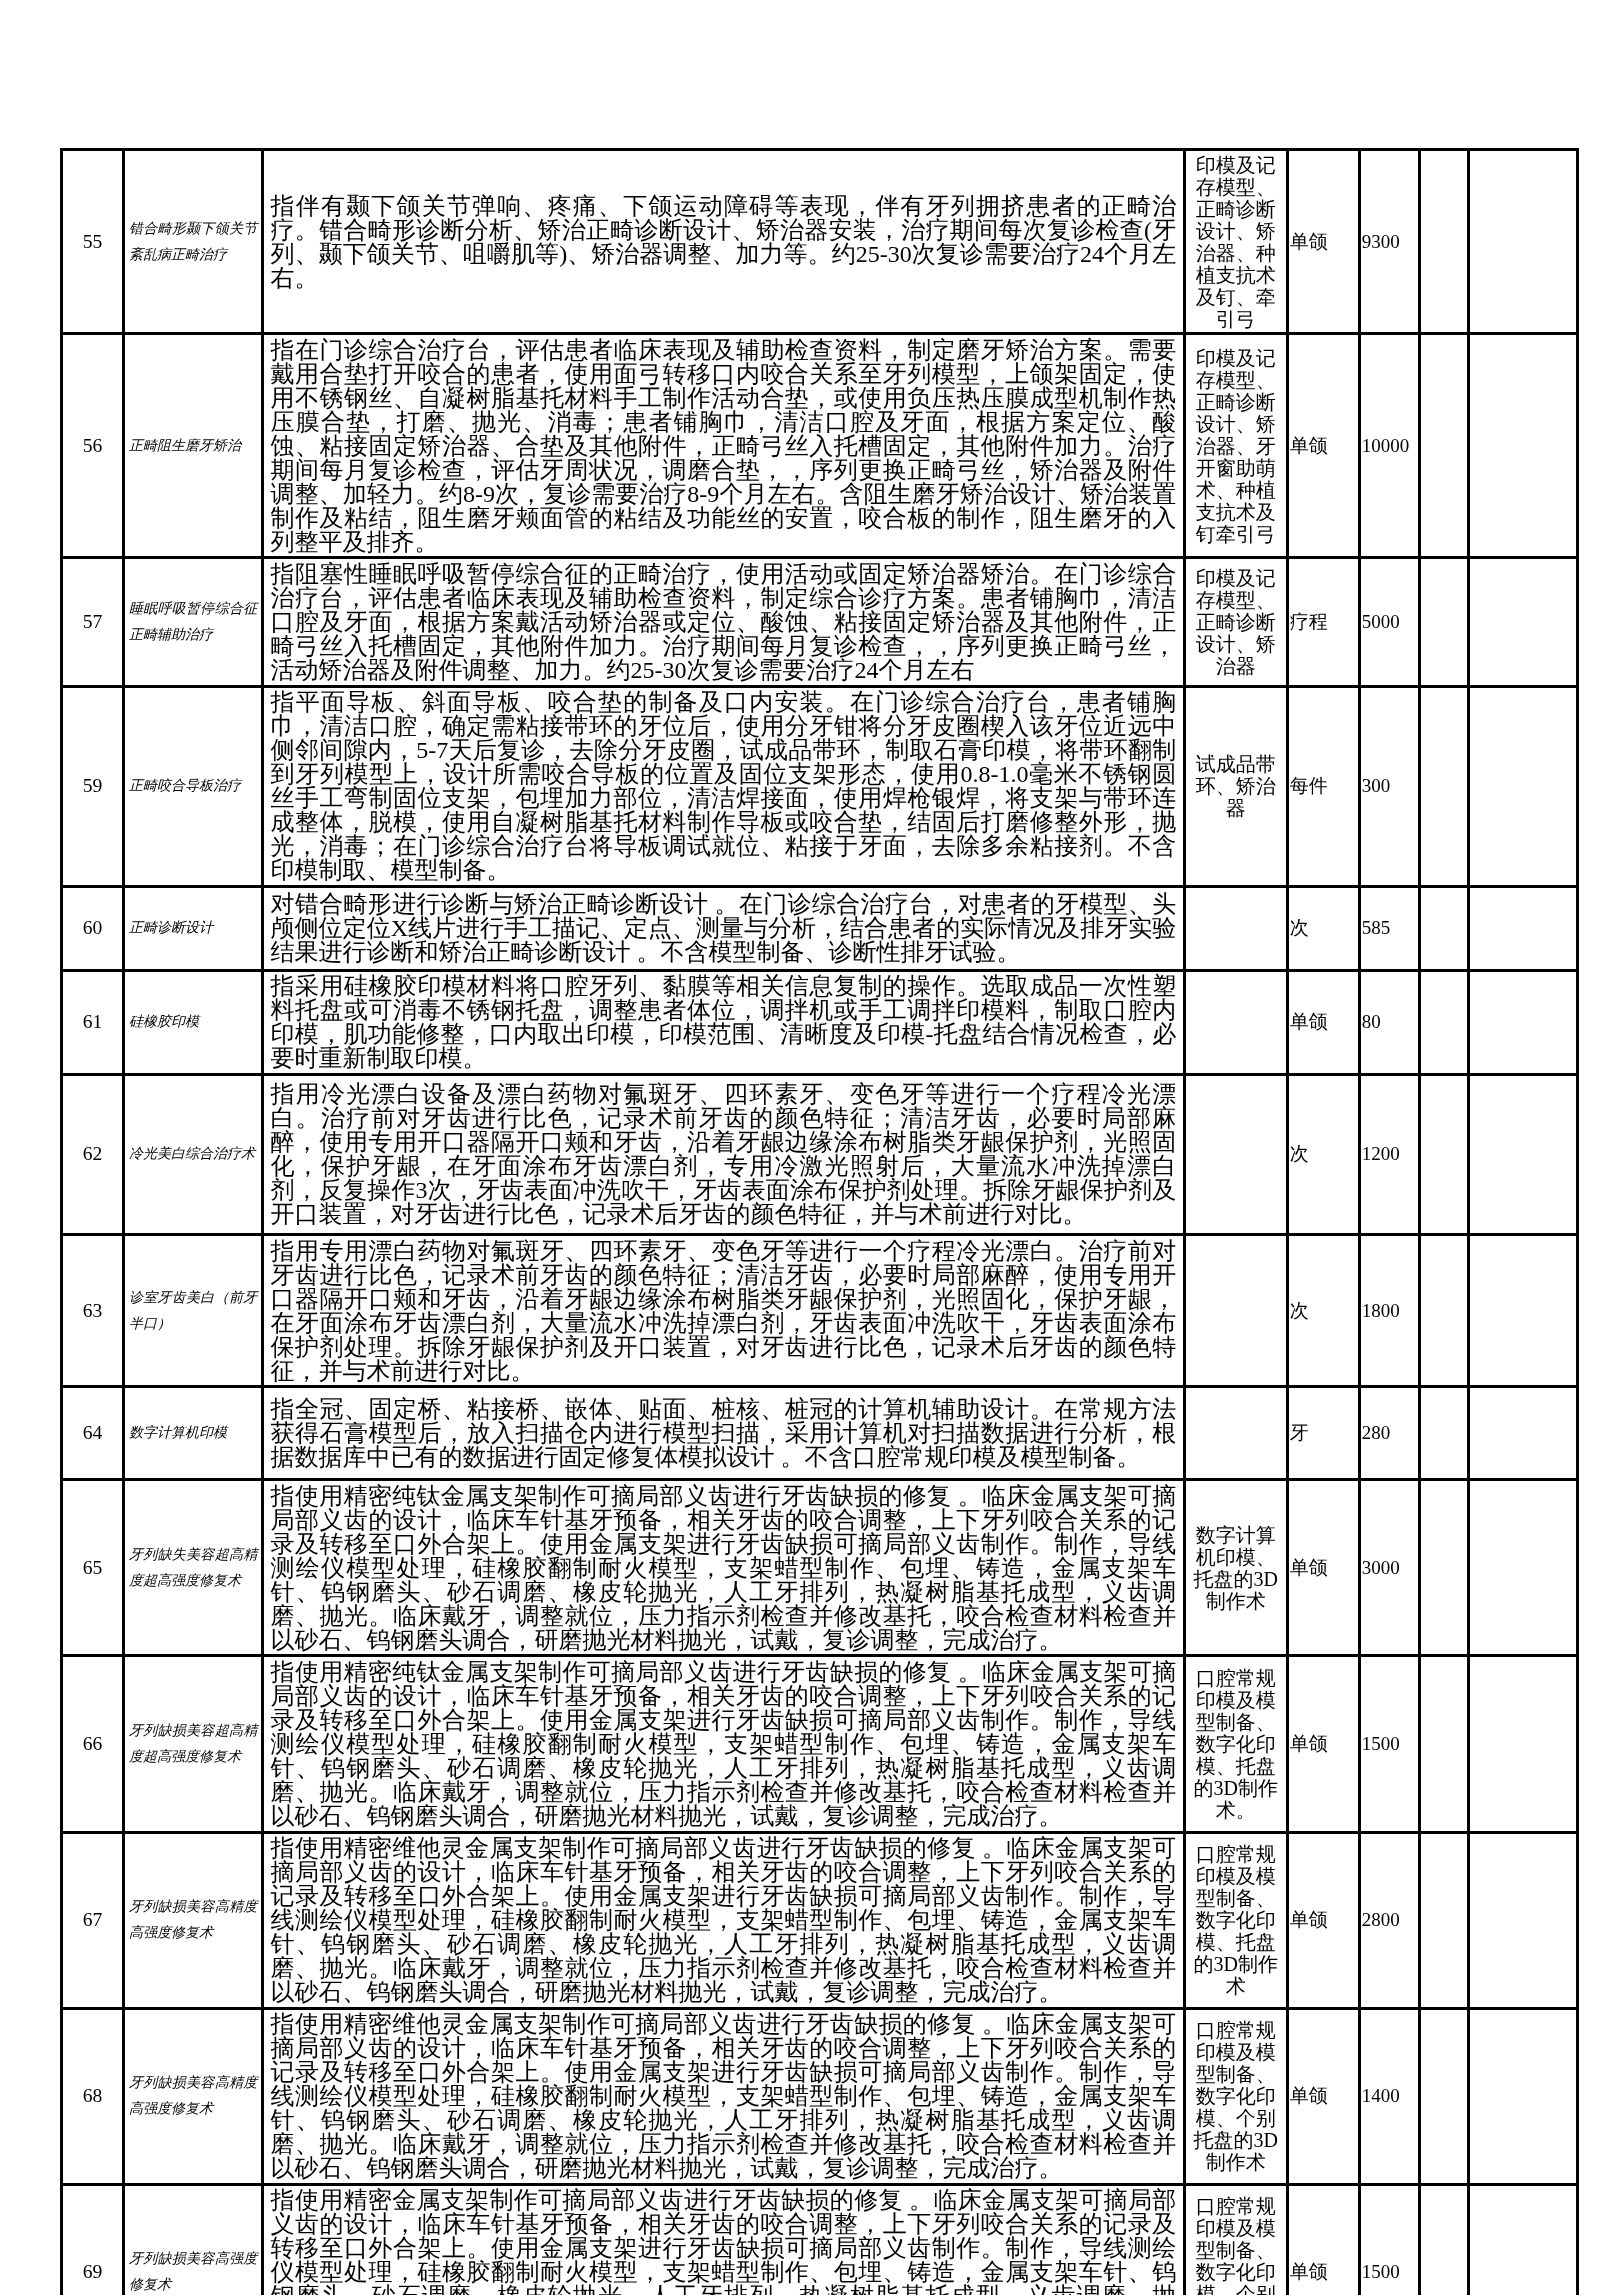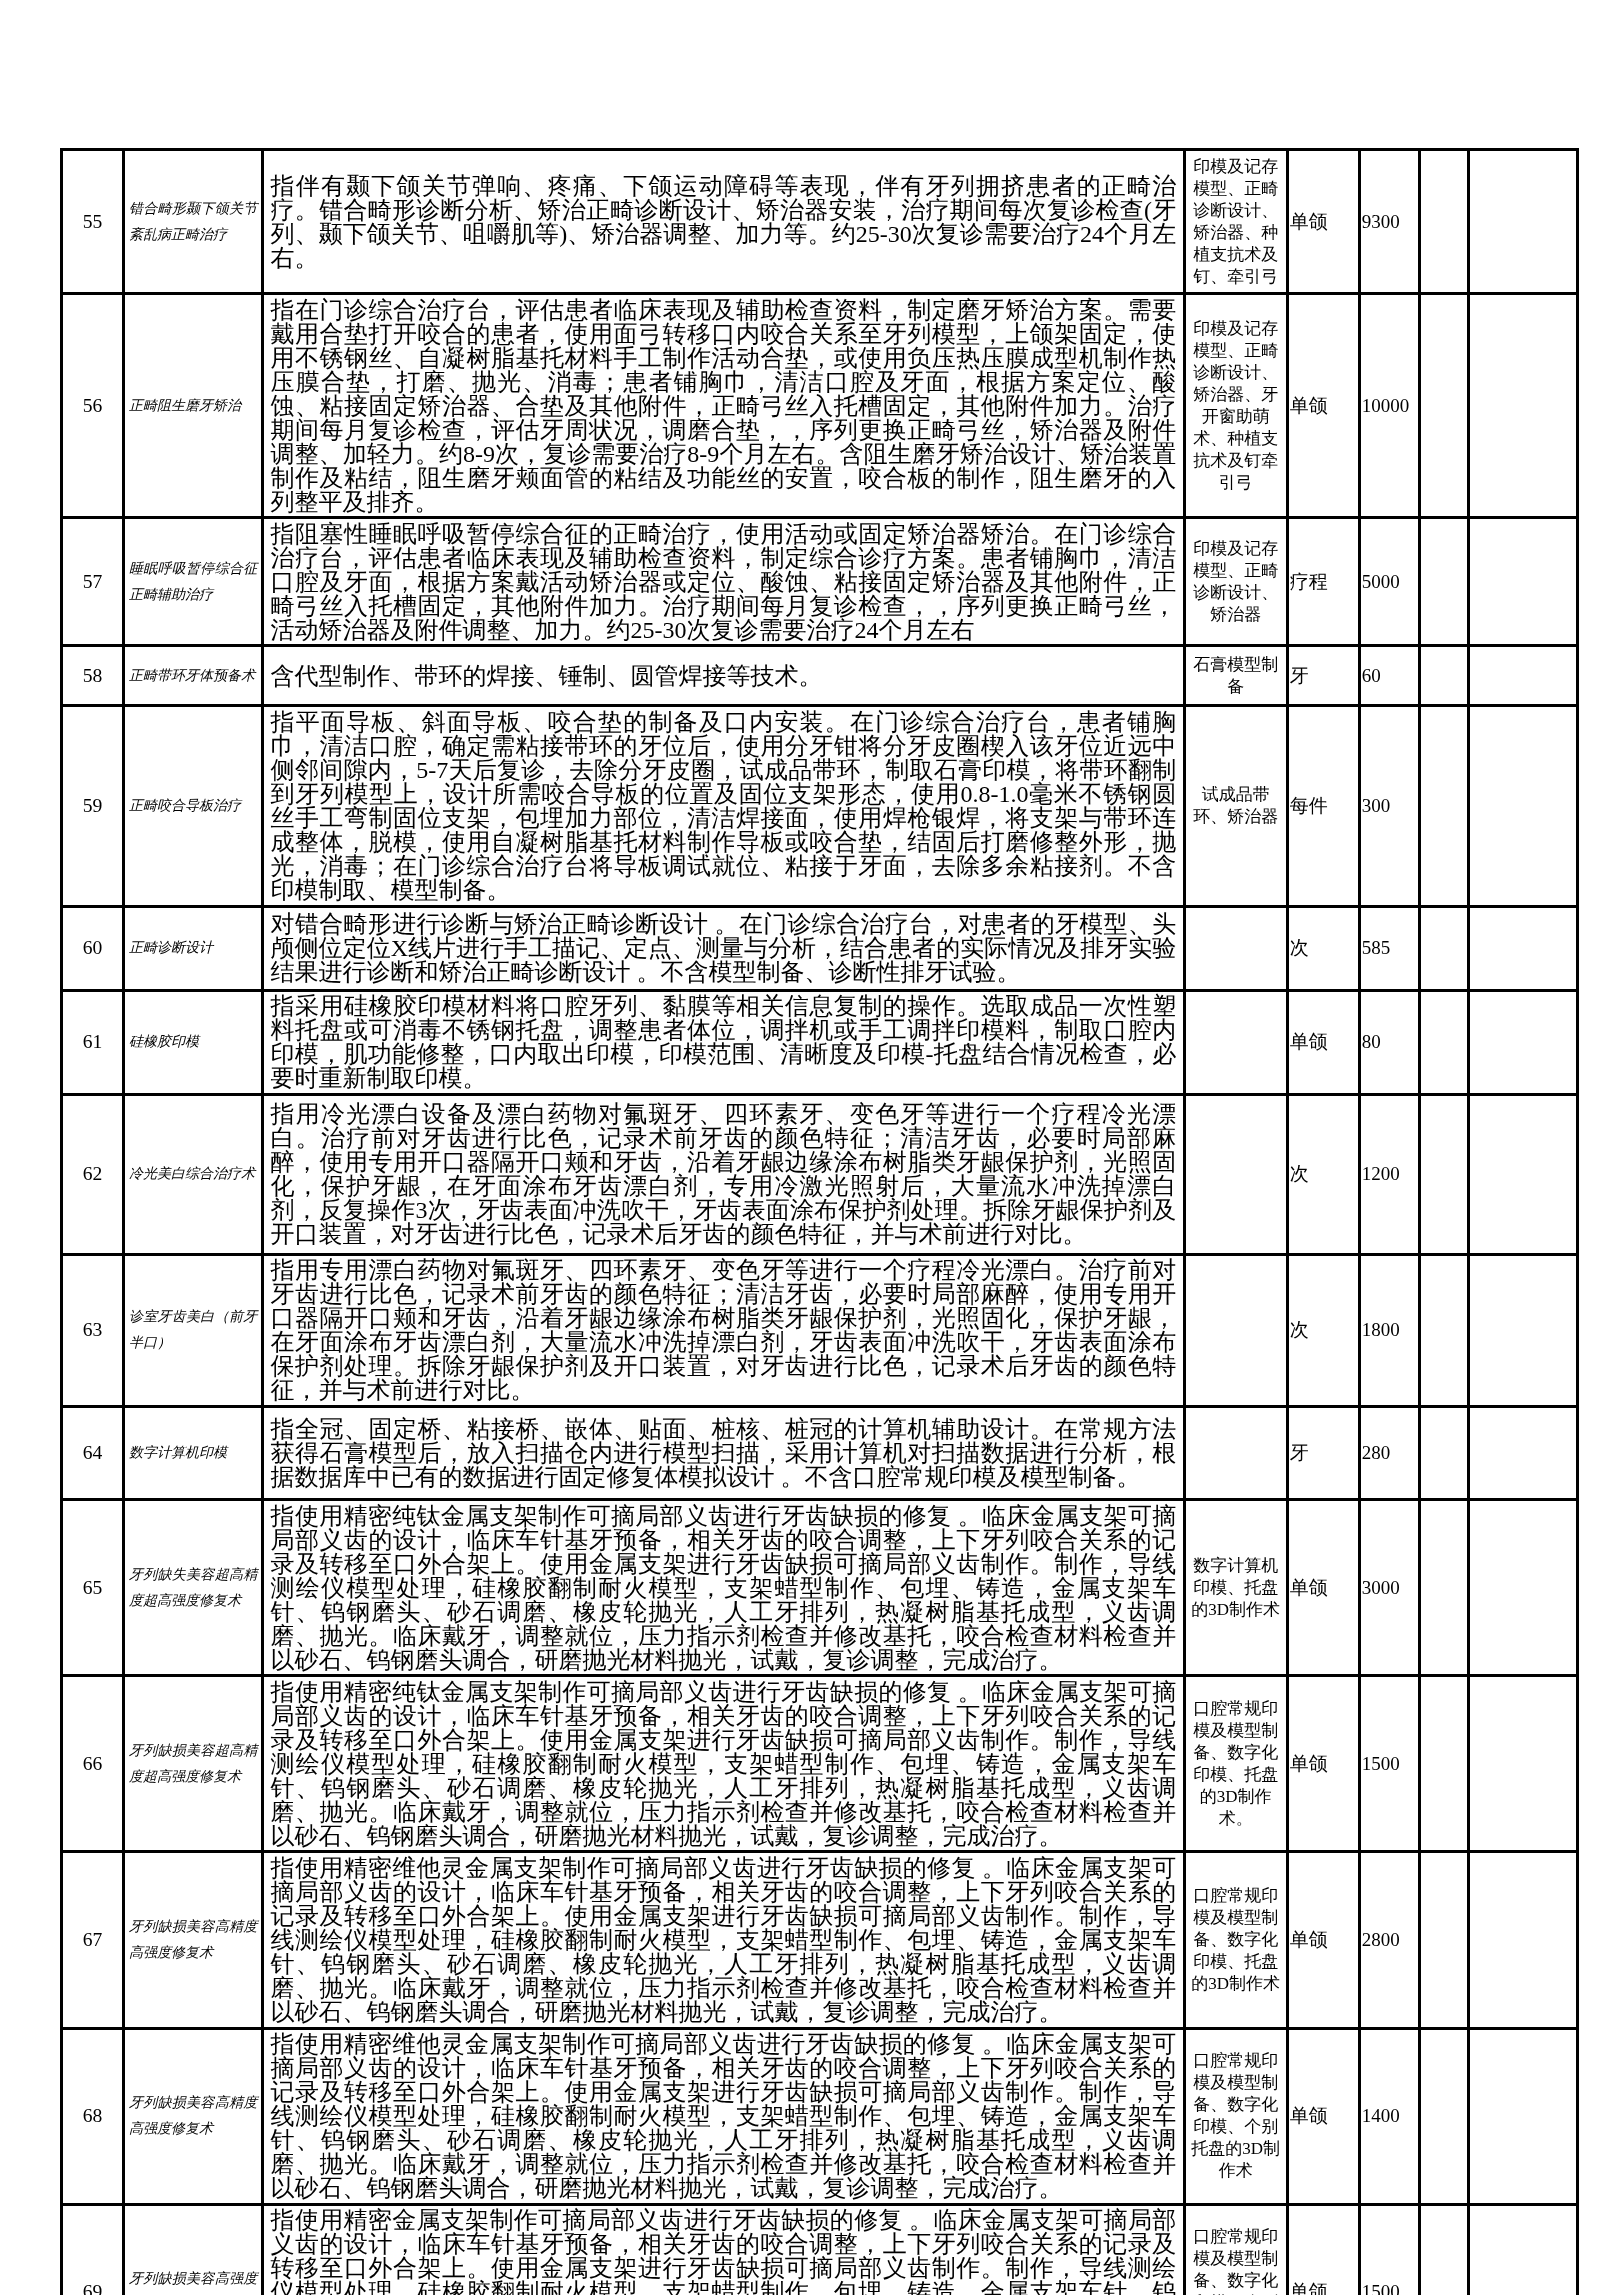--- a/index.html
+++ b/index.html
@@ -42,21 +42,21 @@
     text-align:justify;
     font-style:italic;
   }
   td.c-desc{
     font-size:24px;
     line-height:24px;
     padding:2.6px 6.5px;
     text-align:justify;
   }
   td.c-exc{
-    font-size:17px;
+    font-size:20px;
     line-height:22px;
     padding:2.6px 2.6px;
     text-align:center;
   }
   td.c-unit, td.c-price{
     text-align:left;
     font-size:19px;
   }
   td.c-e1, td.c-e2{}
 </style>
@@ -99,30 +99,20 @@
         <tr style="height: 128px;">
           <td class="c-no">57</td>
           <td class="c-name">睡眠呼吸暂停综合征正畸辅助治疗</td>
           <td class="c-desc">指阻塞性睡眠呼吸暂停综合征的正畸治疗，使用活动或固定矫治器矫治。在门诊综合治疗台，评估患者临床表现及辅助检查资料，制定综合诊疗方案。患者铺胸巾，清洁口腔及牙面，根据方案戴活动矫治器或定位、酸蚀、粘接固定矫治器及其他附件，正畸弓丝入托槽固定，其他附件加力。治疗期间每月复诊检查，，序列更换正畸弓丝，活动矫治器及附件调整、加力。约25-30次复诊需要治疗24个月左右</td>
           <td class="c-exc">印模及记存模型、正畸诊断设计、矫治器</td>
           <td class="c-unit">疗程</td>
           <td class="c-price">5000</td>
           <td class="c-e1"></td>
           <td class="c-e2"></td>
         </tr>
-        <tr style="height: 60px;">
-          <td class="c-no">58</td>
-          <td class="c-name">正畸带环牙体预备术</td>
-          <td class="c-desc">含代型制作、带环的焊接、锤制、圆管焊接等技术。</td>
-          <td class="c-exc">石膏模型制备</td>
-          <td class="c-unit">牙</td>
-          <td class="c-price">60</td>
-          <td class="c-e1"></td>
-          <td class="c-e2"></td>
-        </tr>
         <tr style="height: 135px;">
           <td class="c-no">59</td>
           <td class="c-name">正畸咬合导板治疗</td>
           <td class="c-desc">指平面导板、斜面导板、咬合垫的制备及口内安装。在门诊综合治疗台，患者铺胸巾，清洁口腔，确定需粘接带环的牙位后，使用分牙钳将分牙皮圈楔入该牙位近远中侧邻间隙内，5-7天后复诊，去除分牙皮圈，试成品带环，制取石膏印模，将带环翻制到牙列模型上，设计所需咬合导板的位置及固位支架形态，使用0.8-1.0毫米不锈钢圆丝手工弯制固位支架，包埋加力部位，清洁焊接面，使用焊枪银焊，将支架与带环连成整体，脱模，使用自凝树脂基托材料制作导板或咬合垫，结固后打磨修整外形，抛光，消毒；在门诊综合治疗台将导板调试就位、粘接于牙面，去除多余粘接剂。不含印模制取、模型制备。</td>
           <td class="c-exc">试成品带环、矫治器</td>
           <td class="c-unit">每件</td>
           <td class="c-price">300</td>
           <td class="c-e1"></td>
           <td class="c-e2"></td>
         </tr>

